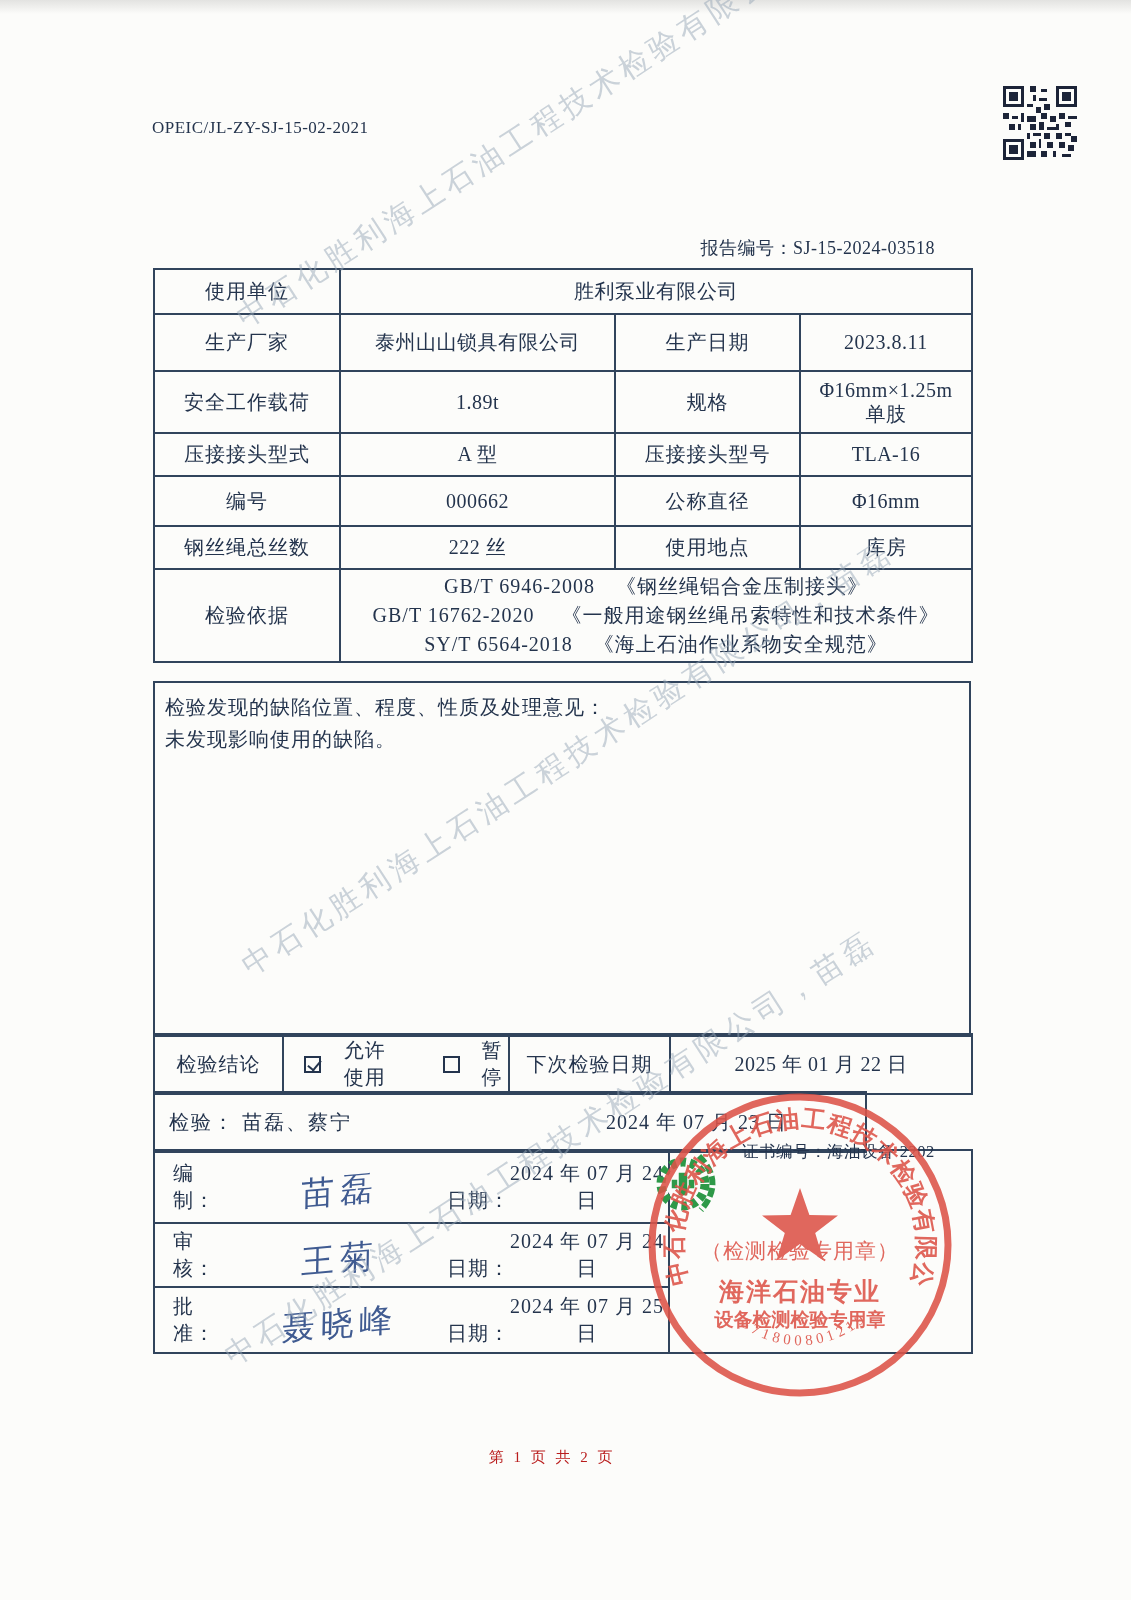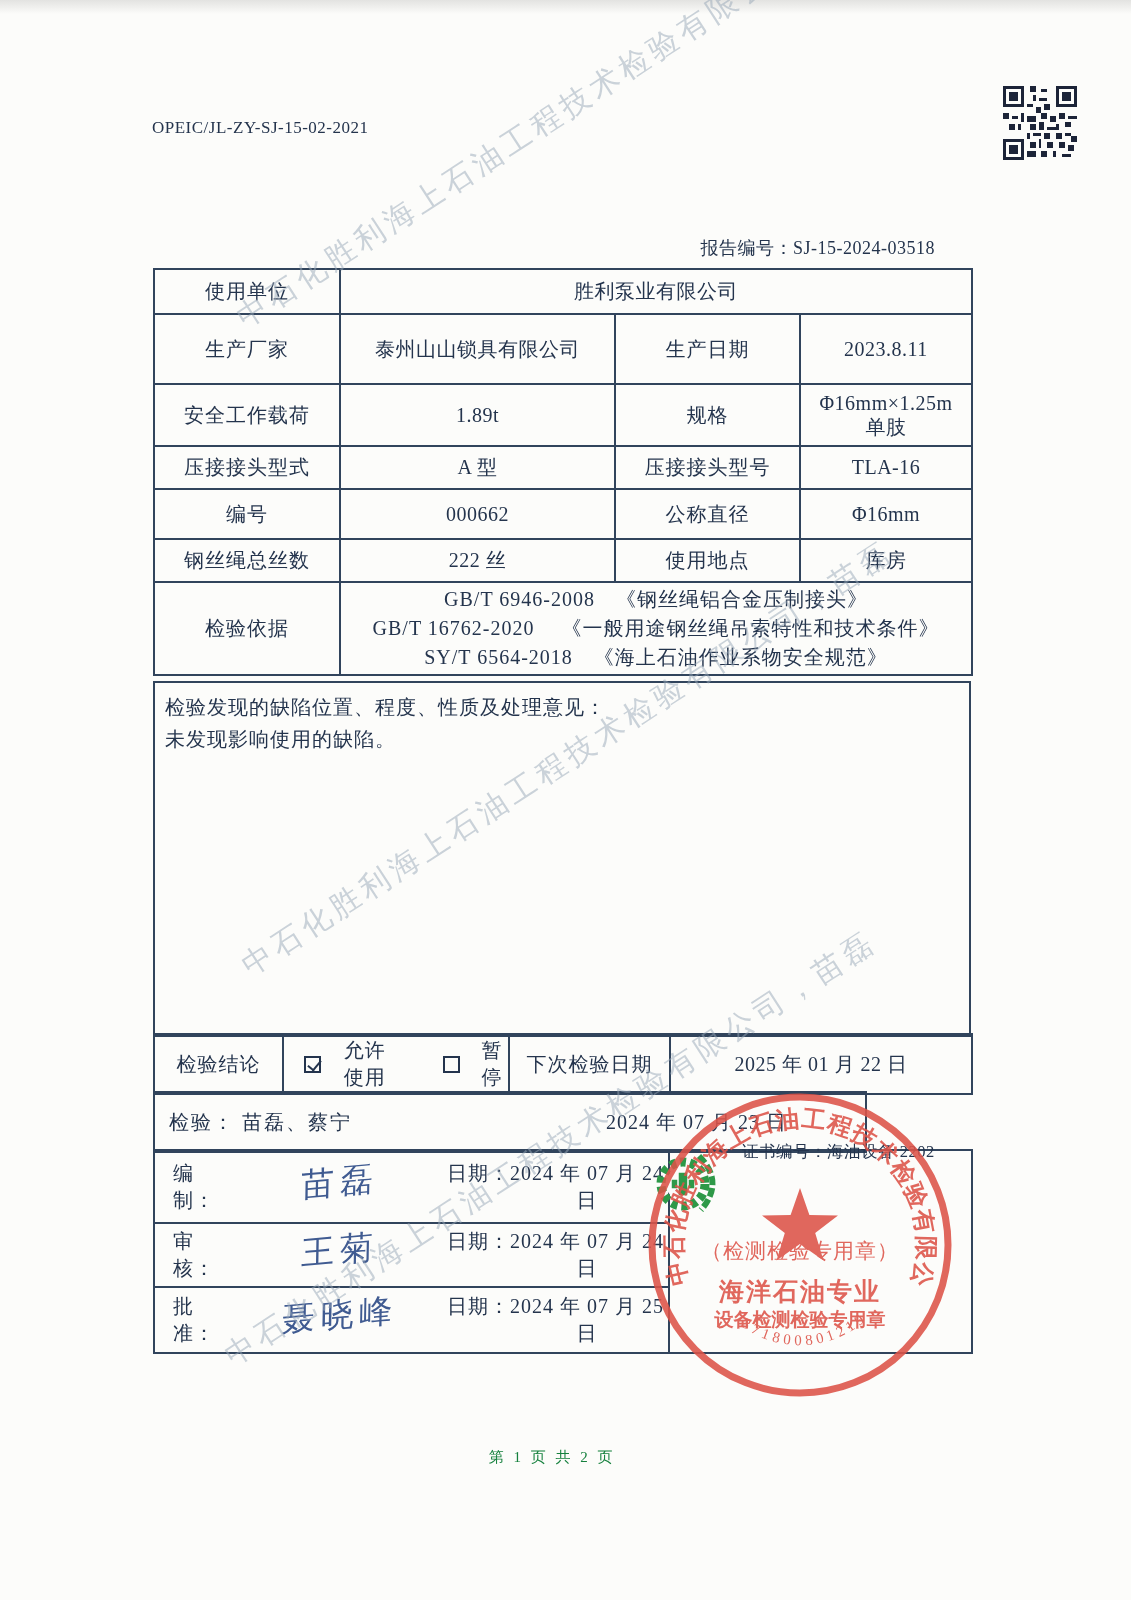--- a/index.html
+++ b/index.html
@@ -40,34 +40,34 @@
   .cbx { position:relative; display:inline-block; width:17px; height:17px;
     border:2px solid #24344d; flex:0 0 auto; }
   .cbx.checked::after { content:""; position:absolute; left:2px; top:2px; width:11px; height:6px;
     border-left:2px solid #24344d; border-bottom:2px solid #24344d; transform:rotate(-50deg); }
   .cbx-gap { width:26px; }
 
   
   .insp-cell { position:relative; }
   .insp-names { position:absolute; left:14px; top:50%; transform:translateY(-50%); letter-spacing:2px; }
   .insp-date  { position:absolute; right:78px; top:50%; transform:translateY(-50%); letter-spacing:1px; }
-  .sign-row { display:flex; align-items:flex-start; height:100%; }
+  .sign-row { display:flex; align-items:flex-end; height:100%; }
   .sign-label { width:74px; text-align:left; padding-left:14px; flex:0 0 auto; }
   .signature { width:214px; text-align:center; font-size:33px; color:#2c4a86; flex:0 0 auto;
     transform:rotate(-5deg) skewX(-6deg); letter-spacing:6px; opacity:.9;
     font-family:"DejaVu Serif",serif; }
   .date-label { flex:0 0 auto; }
   .sign-date { flex:1; text-align:center; letter-spacing:1px; }
 
   .cert-no { position:absolute; left:742px; top:1141px; font-size:16.5px; z-index:7; letter-spacing:.5px;}
   .logo { position:absolute; left:651px; top:1148px; z-index:6; }
   .stamp { position:absolute; left:645px; top:1090px; z-index:8; opacity:.88; pointer-events:none; }
 
   .footer { position:absolute; left:0; top:1448px; width:1104px; text-align:center;
-    font-size:15px; letter-spacing:3px; color:#15803d; }
+    font-size:15px; letter-spacing:3px; color:#b91c1c; }
 </style>
 </head>
 <body>
 
 <div class="page">
 
   <div class="doc-code">OPEIC/JL-ZY-SJ-15-02-2021</div>
 
   <svg class="qr" viewBox="0 0 25 25" shape-rendering="crispEdges">
     <g fill="#1c2438">
@@ -131,21 +131,21 @@
         <col style="width:186px">
         <col style="width:275px">
         <col style="width:185px">
         <col style="width:172px">
       </colgroup>
     <tbody>
         <tr style="height:45px">
       <td>使用单位</td>
       <td class="val" colspan="3">胜利泵业有限公司</td>
     </tr>
-    <tr style="height:70px">
+    <tr style="height:57px">
       <td>生产厂家</td>
       <td class="val">泰州山山锁具有限公司</td>
       <td>生产日期</td>
       <td class="val">2023.8.11</td>
     </tr>
     <tr style="height:62px">
       <td>安全工作载荷</td>
       <td class="val">1.89t</td>
       <td>规格</td>
       <td class="val spec2">

